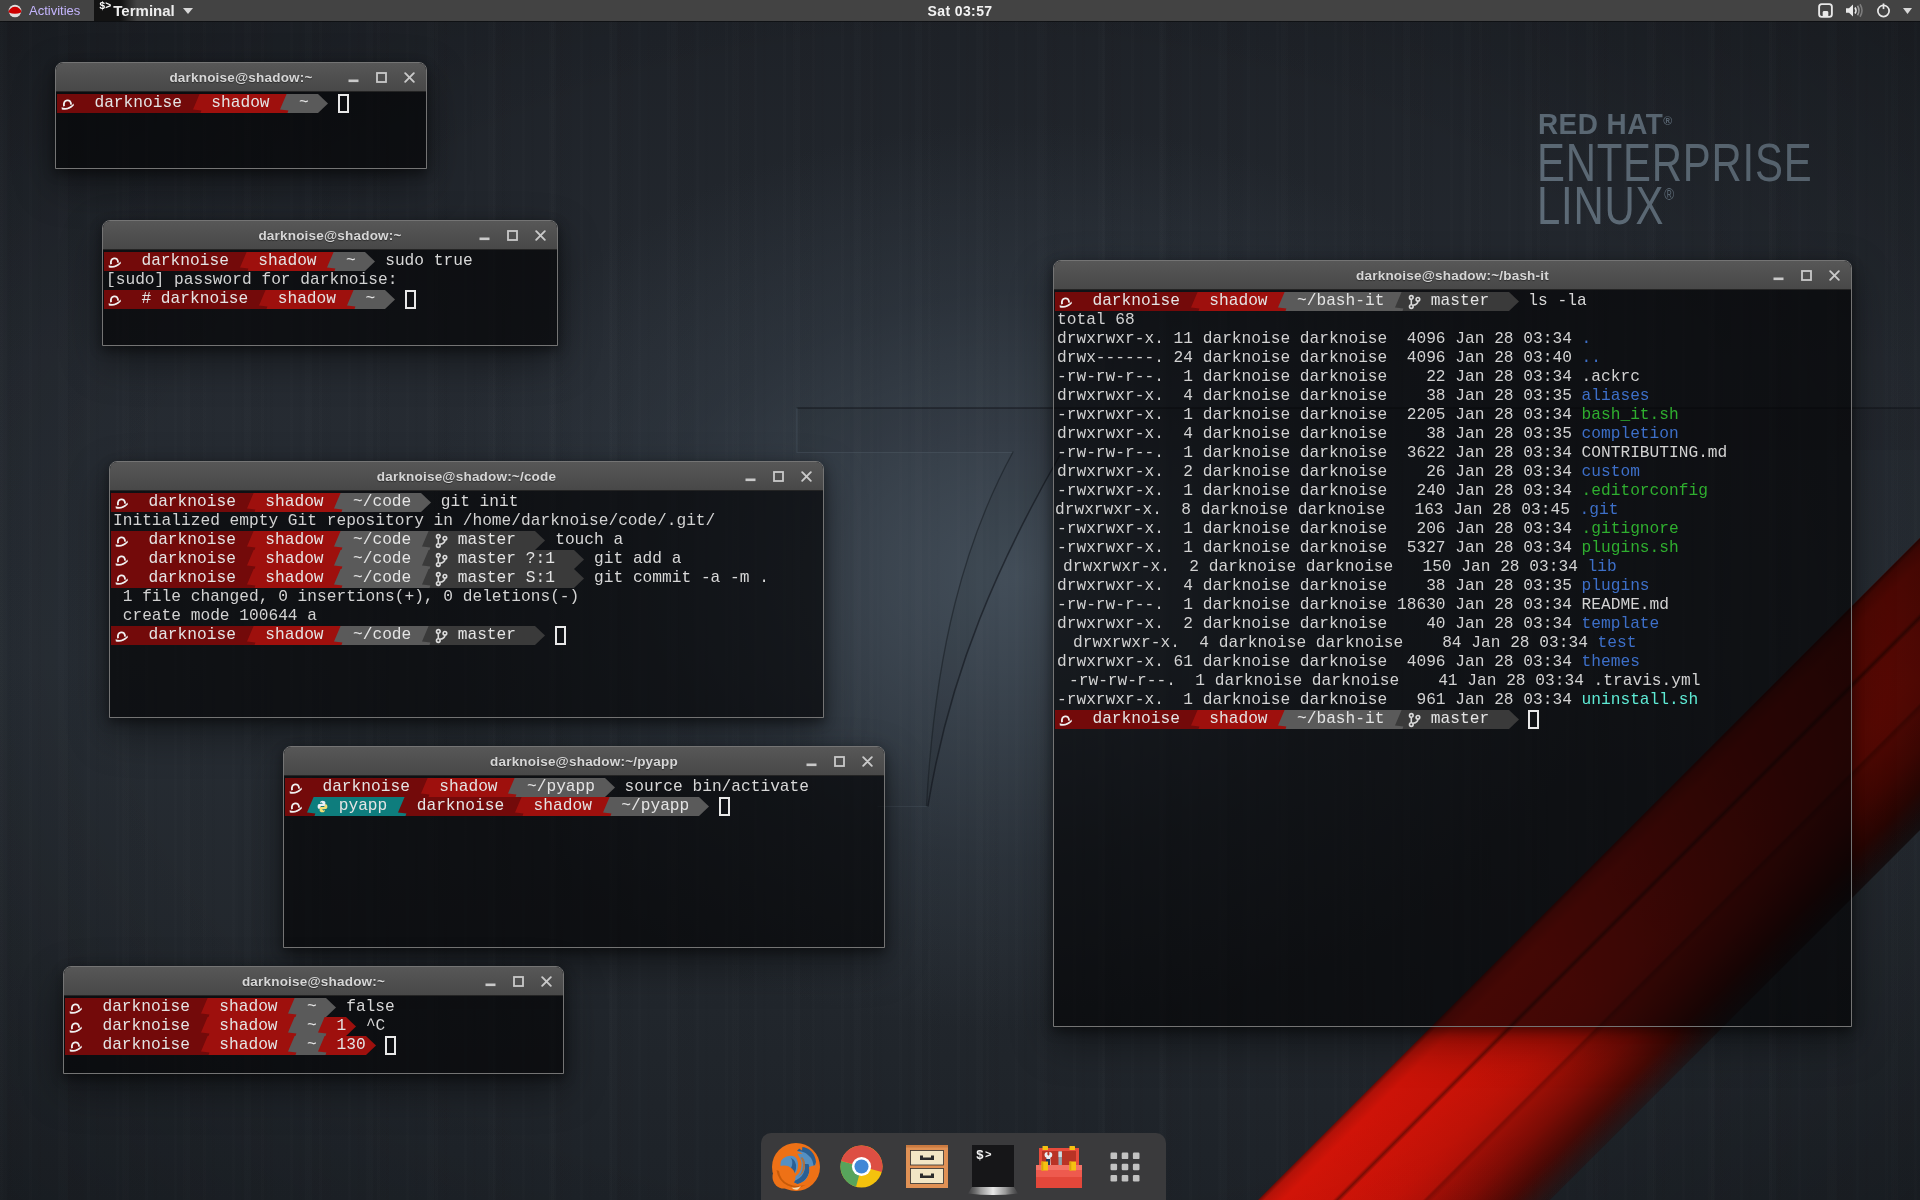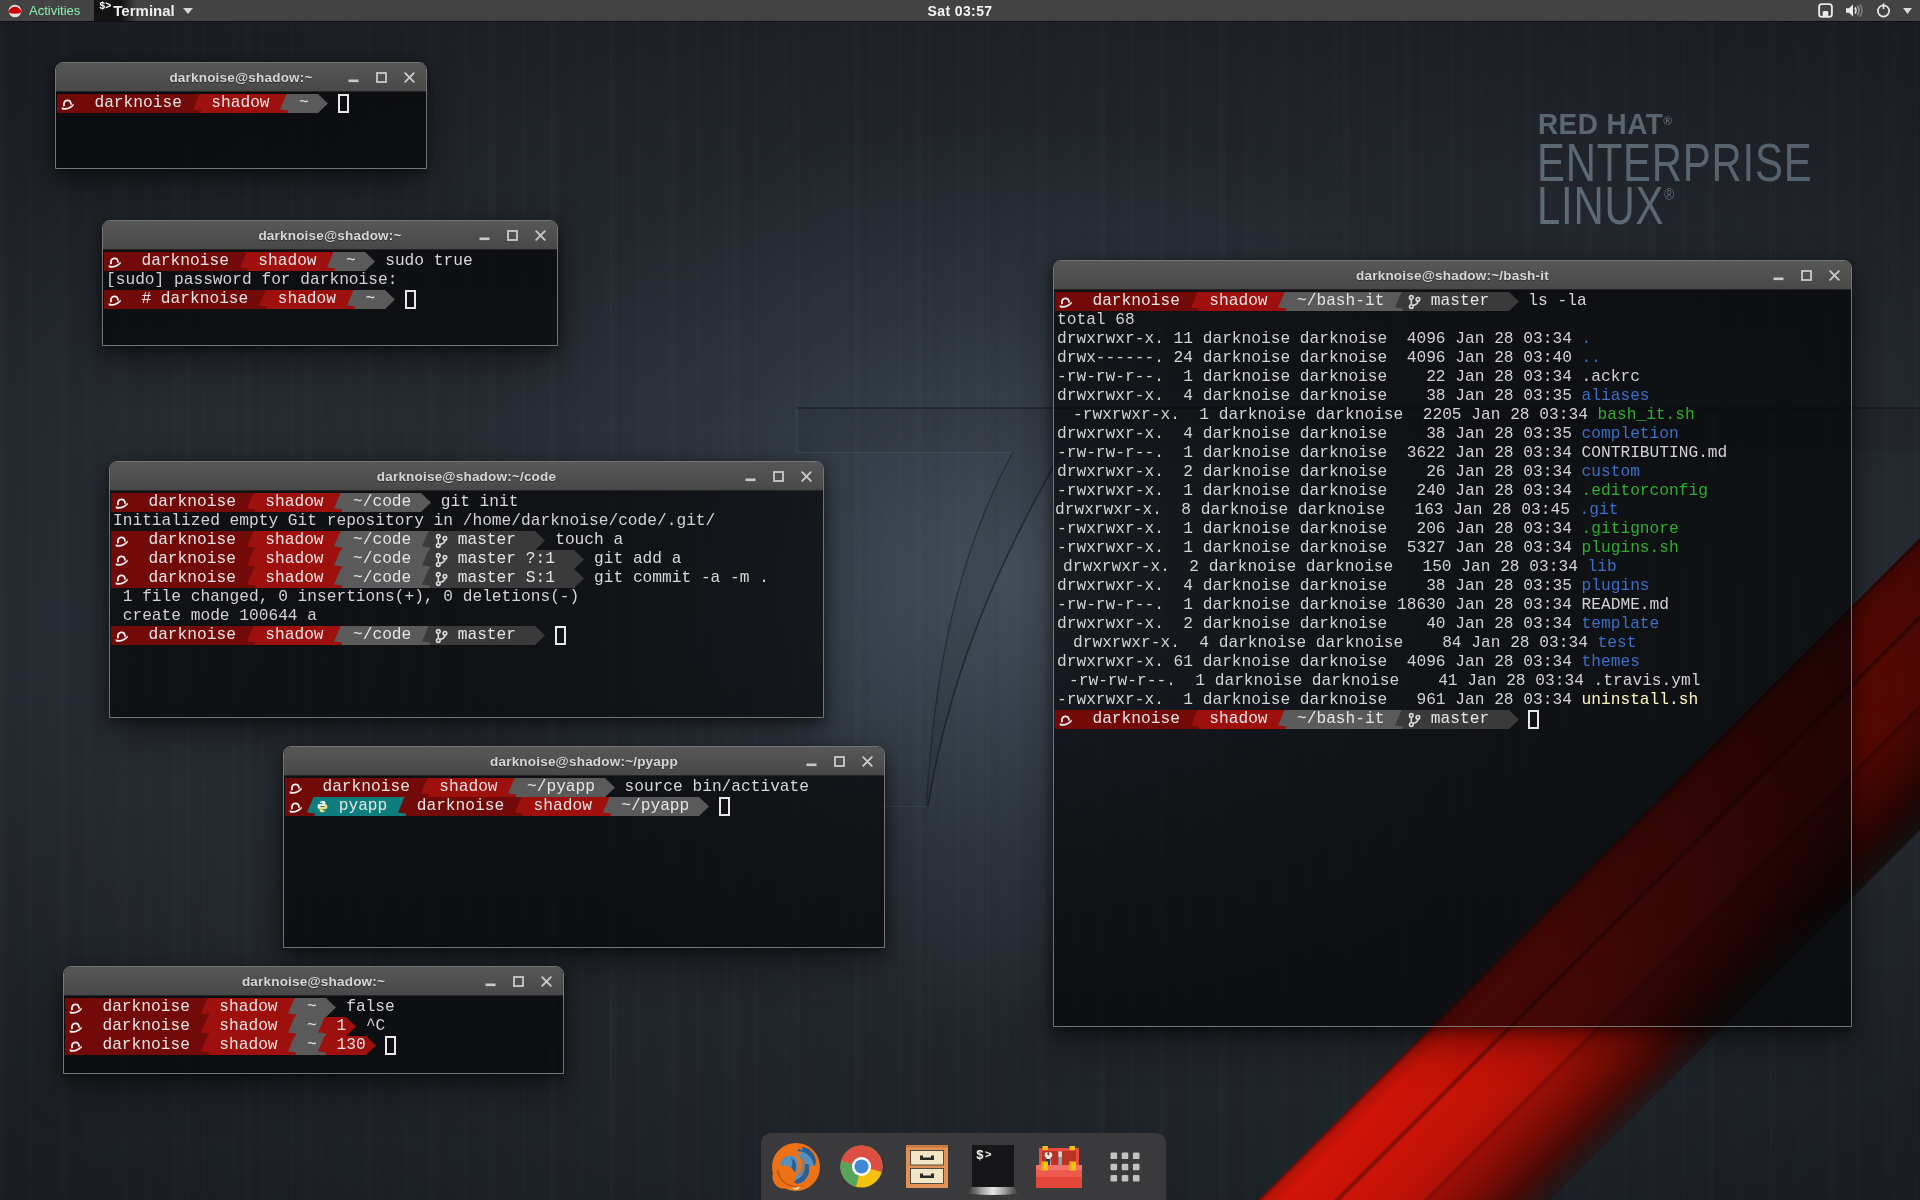--- a/index.html
+++ b/index.html
@@ -77,21 +77,21 @@
 
 <div id="vig"></div>
 
 <div id="topbar">
   <div class="tbl">
     <svg width="14" height="14" viewBox="0 0 16 16" style="margin:0 7px 0 8px">
       <circle cx="8" cy="8" r="7.2" fill="#dedede"></circle>
       <path d="M0.8 8.2 Q2.5 3.6 8 3.6 q5.5 0 7.2 4.4 l-0.3 1.6 q-7 2.8 -14 0z" fill="#c00"></path>
       <path d="M4.2 4.4 q3.8 -2.8 7.6 0 l0.4 2.4 q-4.2 1.6 -8.4 0z" fill="#c00"></path>
     </svg>
-    <span style="font-size:13px;color:#86efac">Activities</span>
+    <span style="font-size:13px;color:#c4b5fd">Activities</span>
     <div style="position:relative;height:21px;margin-left:14px;display:flex;align-items:center">
       <div style="position:absolute;left:0;top:0;width:43px;height:21px;background:linear-gradient(90deg,#131313 0 62%,rgba(19,19,19,0) 100%)"></div>
       <span style="position:relative;font:bold 10px 'Liberation Mono',monospace;color:#fff;margin:1px 0 0 5px;align-self:flex-start">$&gt;</span>
       <span style="position:relative;font:bold 15px 'Liberation Sans',sans-serif;color:#ededed;margin-left:2px">Terminal</span>
       <svg width="10" height="6" viewBox="0 0 10 6" style="margin-left:8px;position:relative">
           <path d="M0 0 h10 l-5 6z" fill="#d8d8d8"></path>
         </svg>
     </div>
   </div>
   <div class="tbc">
@@ -487,36 +487,36 @@
               <path d="M3 4.9 V10.1 M9.2 6.7 Q9.2 9.5 4.7 10.6"></path>
             </g>
           </svg><span style="color:#e4e4e4">&nbsp;master&nbsp;&nbsp;</span></span><svg width="10" height="19" style="flex:none">
           <path d="M0 0 L10 9.5 L0 19 Z" fill="#3a3a3a"></path>
         </svg><span class="cmd">&nbsp;ls -la</span></div>
       <div class="row out" style="padding-left:2px">total 68</div>
       <div class="row out" style="padding-left:2px">drwxrwxr-x.&nbsp;11&nbsp;darknoise&nbsp;darknoise&nbsp;&nbsp;4096&nbsp;Jan&nbsp;28&nbsp;03:34&nbsp;<span style="color:#3d6fc8">.</span></div>
       <div class="row out" style="padding-left:2px">drwx------.&nbsp;24&nbsp;darknoise&nbsp;darknoise&nbsp;&nbsp;4096&nbsp;Jan&nbsp;28&nbsp;03:40&nbsp;<span style="color:#3d6fc8">..</span></div>
       <div class="row out" style="padding-left:2px">-rw-rw-r--.&nbsp;&nbsp;1&nbsp;darknoise&nbsp;darknoise&nbsp;&nbsp;&nbsp;&nbsp;22&nbsp;Jan&nbsp;28&nbsp;03:34&nbsp;.ackrc</div>
       <div class="row out" style="padding-left:2px">drwxrwxr-x.&nbsp;&nbsp;4&nbsp;darknoise&nbsp;darknoise&nbsp;&nbsp;&nbsp;&nbsp;38&nbsp;Jan&nbsp;28&nbsp;03:35&nbsp;<span style="color:#3d6fc8">aliases</span></div>
-      <div class="row out" style="padding-left:18px">-rwxrwxr-x.&nbsp;&nbsp;1&nbsp;darknoise&nbsp;darknoise&nbsp;&nbsp;2205&nbsp;Jan&nbsp;28&nbsp;03:34&nbsp;<span style="color:#2fae2f">bash_it.sh</span></div>
+      <div class="row out" style="padding-left:2px">-rwxrwxr-x.&nbsp;&nbsp;1&nbsp;darknoise&nbsp;darknoise&nbsp;&nbsp;2205&nbsp;Jan&nbsp;28&nbsp;03:34&nbsp;<span style="color:#2fae2f">bash_it.sh</span></div>
       <div class="row out" style="padding-left:2px">drwxrwxr-x.&nbsp;&nbsp;4&nbsp;darknoise&nbsp;darknoise&nbsp;&nbsp;&nbsp;&nbsp;38&nbsp;Jan&nbsp;28&nbsp;03:35&nbsp;<span style="color:#3d6fc8">completion</span></div>
       <div class="row out" style="padding-left:2px">-rw-rw-r--.&nbsp;&nbsp;1&nbsp;darknoise&nbsp;darknoise&nbsp;&nbsp;3622&nbsp;Jan&nbsp;28&nbsp;03:34&nbsp;CONTRIBUTING.md</div>
       <div class="row out" style="padding-left:2px">drwxrwxr-x.&nbsp;&nbsp;2&nbsp;darknoise&nbsp;darknoise&nbsp;&nbsp;&nbsp;&nbsp;26&nbsp;Jan&nbsp;28&nbsp;03:34&nbsp;<span style="color:#3d6fc8">custom</span></div>
       <div class="row out" style="padding-left:2px">-rwxrwxr-x.&nbsp;&nbsp;1&nbsp;darknoise&nbsp;darknoise&nbsp;&nbsp;&nbsp;240&nbsp;Jan&nbsp;28&nbsp;03:34&nbsp;<span style="color:#2fae2f">.editorconfig</span></div>
       <div class="row out" style="padding-left:0">drwxrwxr-x.&nbsp;&nbsp;8&nbsp;darknoise&nbsp;darknoise&nbsp;&nbsp;&nbsp;163&nbsp;Jan&nbsp;28&nbsp;03:45&nbsp;<span style="color:#3d6fc8">.git</span></div>
       <div class="row out" style="padding-left:2px">-rwxrwxr-x.&nbsp;&nbsp;1&nbsp;darknoise&nbsp;darknoise&nbsp;&nbsp;&nbsp;206&nbsp;Jan&nbsp;28&nbsp;03:34&nbsp;<span style="color:#2fae2f">.gitignore</span></div>
       <div class="row out" style="padding-left:2px">-rwxrwxr-x.&nbsp;&nbsp;1&nbsp;darknoise&nbsp;darknoise&nbsp;&nbsp;5327&nbsp;Jan&nbsp;28&nbsp;03:34&nbsp;<span style="color:#2fae2f">plugins.sh</span></div>
       <div class="row out" style="padding-left:8px">drwxrwxr-x.&nbsp;&nbsp;2&nbsp;darknoise&nbsp;darknoise&nbsp;&nbsp;&nbsp;150&nbsp;Jan&nbsp;28&nbsp;03:34&nbsp;<span style="color:#3d6fc8">lib</span></div>
       <div class="row out" style="padding-left:2px">drwxrwxr-x.&nbsp;&nbsp;4&nbsp;darknoise&nbsp;darknoise&nbsp;&nbsp;&nbsp;&nbsp;38&nbsp;Jan&nbsp;28&nbsp;03:35&nbsp;<span style="color:#3d6fc8">plugins</span></div>
       <div class="row out" style="padding-left:2px">-rw-rw-r--.&nbsp;&nbsp;1&nbsp;darknoise&nbsp;darknoise&nbsp;18630&nbsp;Jan&nbsp;28&nbsp;03:34&nbsp;README.md</div>
       <div class="row out" style="padding-left:2px">drwxrwxr-x.&nbsp;&nbsp;2&nbsp;darknoise&nbsp;darknoise&nbsp;&nbsp;&nbsp;&nbsp;40&nbsp;Jan&nbsp;28&nbsp;03:34&nbsp;<span style="color:#3d6fc8">template</span></div>
       <div class="row out" style="padding-left:18px">drwxrwxr-x.&nbsp;&nbsp;4&nbsp;darknoise&nbsp;darknoise&nbsp;&nbsp;&nbsp;&nbsp;84&nbsp;Jan&nbsp;28&nbsp;03:34&nbsp;<span style="color:#3d6fc8">test</span></div>
       <div class="row out" style="padding-left:2px">drwxrwxr-x.&nbsp;61&nbsp;darknoise&nbsp;darknoise&nbsp;&nbsp;4096&nbsp;Jan&nbsp;28&nbsp;03:34&nbsp;<span style="color:#3d6fc8">themes</span></div>
       <div class="row out" style="padding-left:14px">-rw-rw-r--.&nbsp;&nbsp;1&nbsp;darknoise&nbsp;darknoise&nbsp;&nbsp;&nbsp;&nbsp;41&nbsp;Jan&nbsp;28&nbsp;03:34&nbsp;.travis.yml</div>
-      <div class="row out" style="padding-left:2px">-rwxrwxr-x.&nbsp;&nbsp;1&nbsp;darknoise&nbsp;darknoise&nbsp;&nbsp;&nbsp;961&nbsp;Jan&nbsp;28&nbsp;03:34&nbsp;<span style="color:#fef9c3">uninstall.sh</span></div>
+      <div class="row out" style="padding-left:2px">-rwxrwxr-x.&nbsp;&nbsp;1&nbsp;darknoise&nbsp;darknoise&nbsp;&nbsp;&nbsp;961&nbsp;Jan&nbsp;28&nbsp;03:34&nbsp;<span style="color:#5eead4">uninstall.sh</span></div>
       <div class="row"><span class="sg" style="background:#730a0a;padding-left:3px;"><svg width="15" height="16" viewBox="0 0 20 22" style="flex:none;align-self:center">
             <g transform="rotate(-7 10 12)">
               <path d="M5 13.5 Q4.8 6 10 6 Q15.2 6 15 12.5" fill="none" stroke="#f0f0f0" stroke-width="2.5"></path>
               <path d="M1.5 14.5 Q9.5 19 18.5 11.5 L18.5 14.2 Q9.5 21 1.5 17.4 Z" fill="#f0f0f0"></path>
             </g>
           </svg><span style="color:#e4e4e4">&nbsp;&nbsp;darknoise&nbsp;</span></span><svg width="10" height="19" style="flex:none">
           <rect width="10" height="19" fill="#9e100d"></rect>
           <path d="M0 0 H7.6 L1 15.5 L9.4 16.6 L8.5 19 H0 Z" fill="#730a0a"></path>
         </svg><span class="sg" style="background:#9e100d;"><span style="color:#e4e4e4">&nbsp;shadow&nbsp;</span></span><svg width="10" height="19" style="flex:none">
           <rect width="10" height="19" fill="#5a5a5a"></rect>

